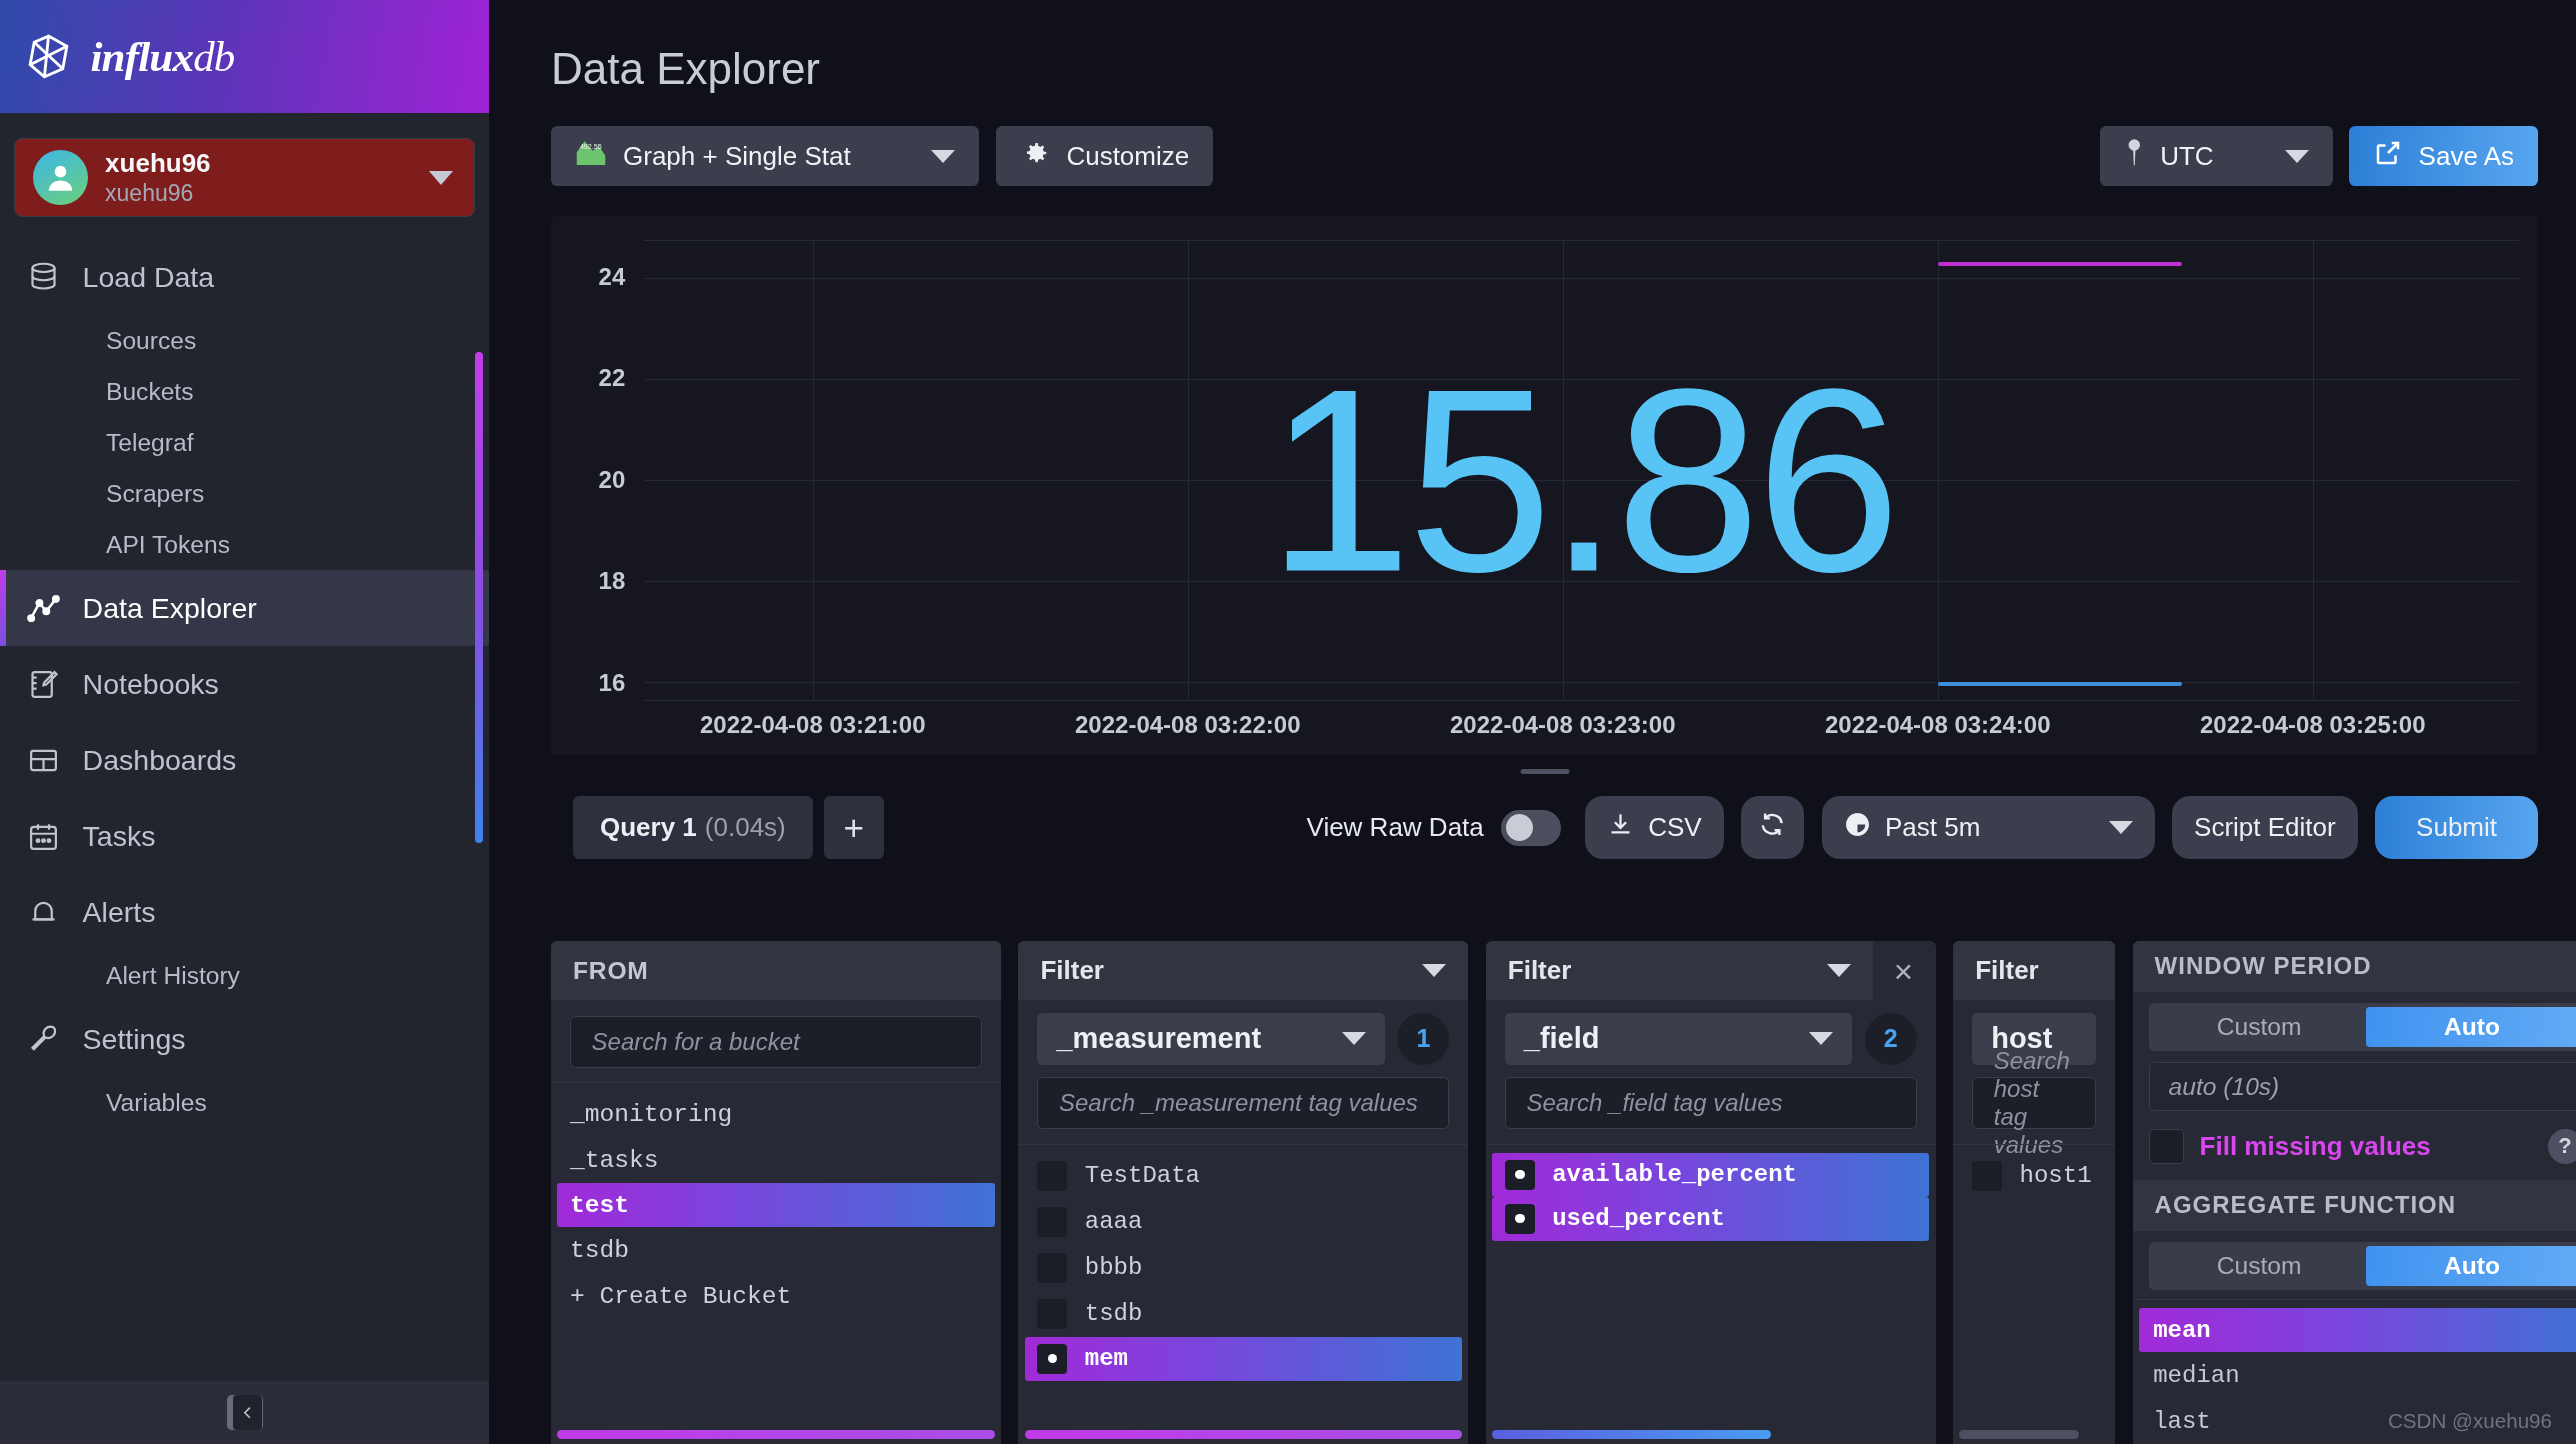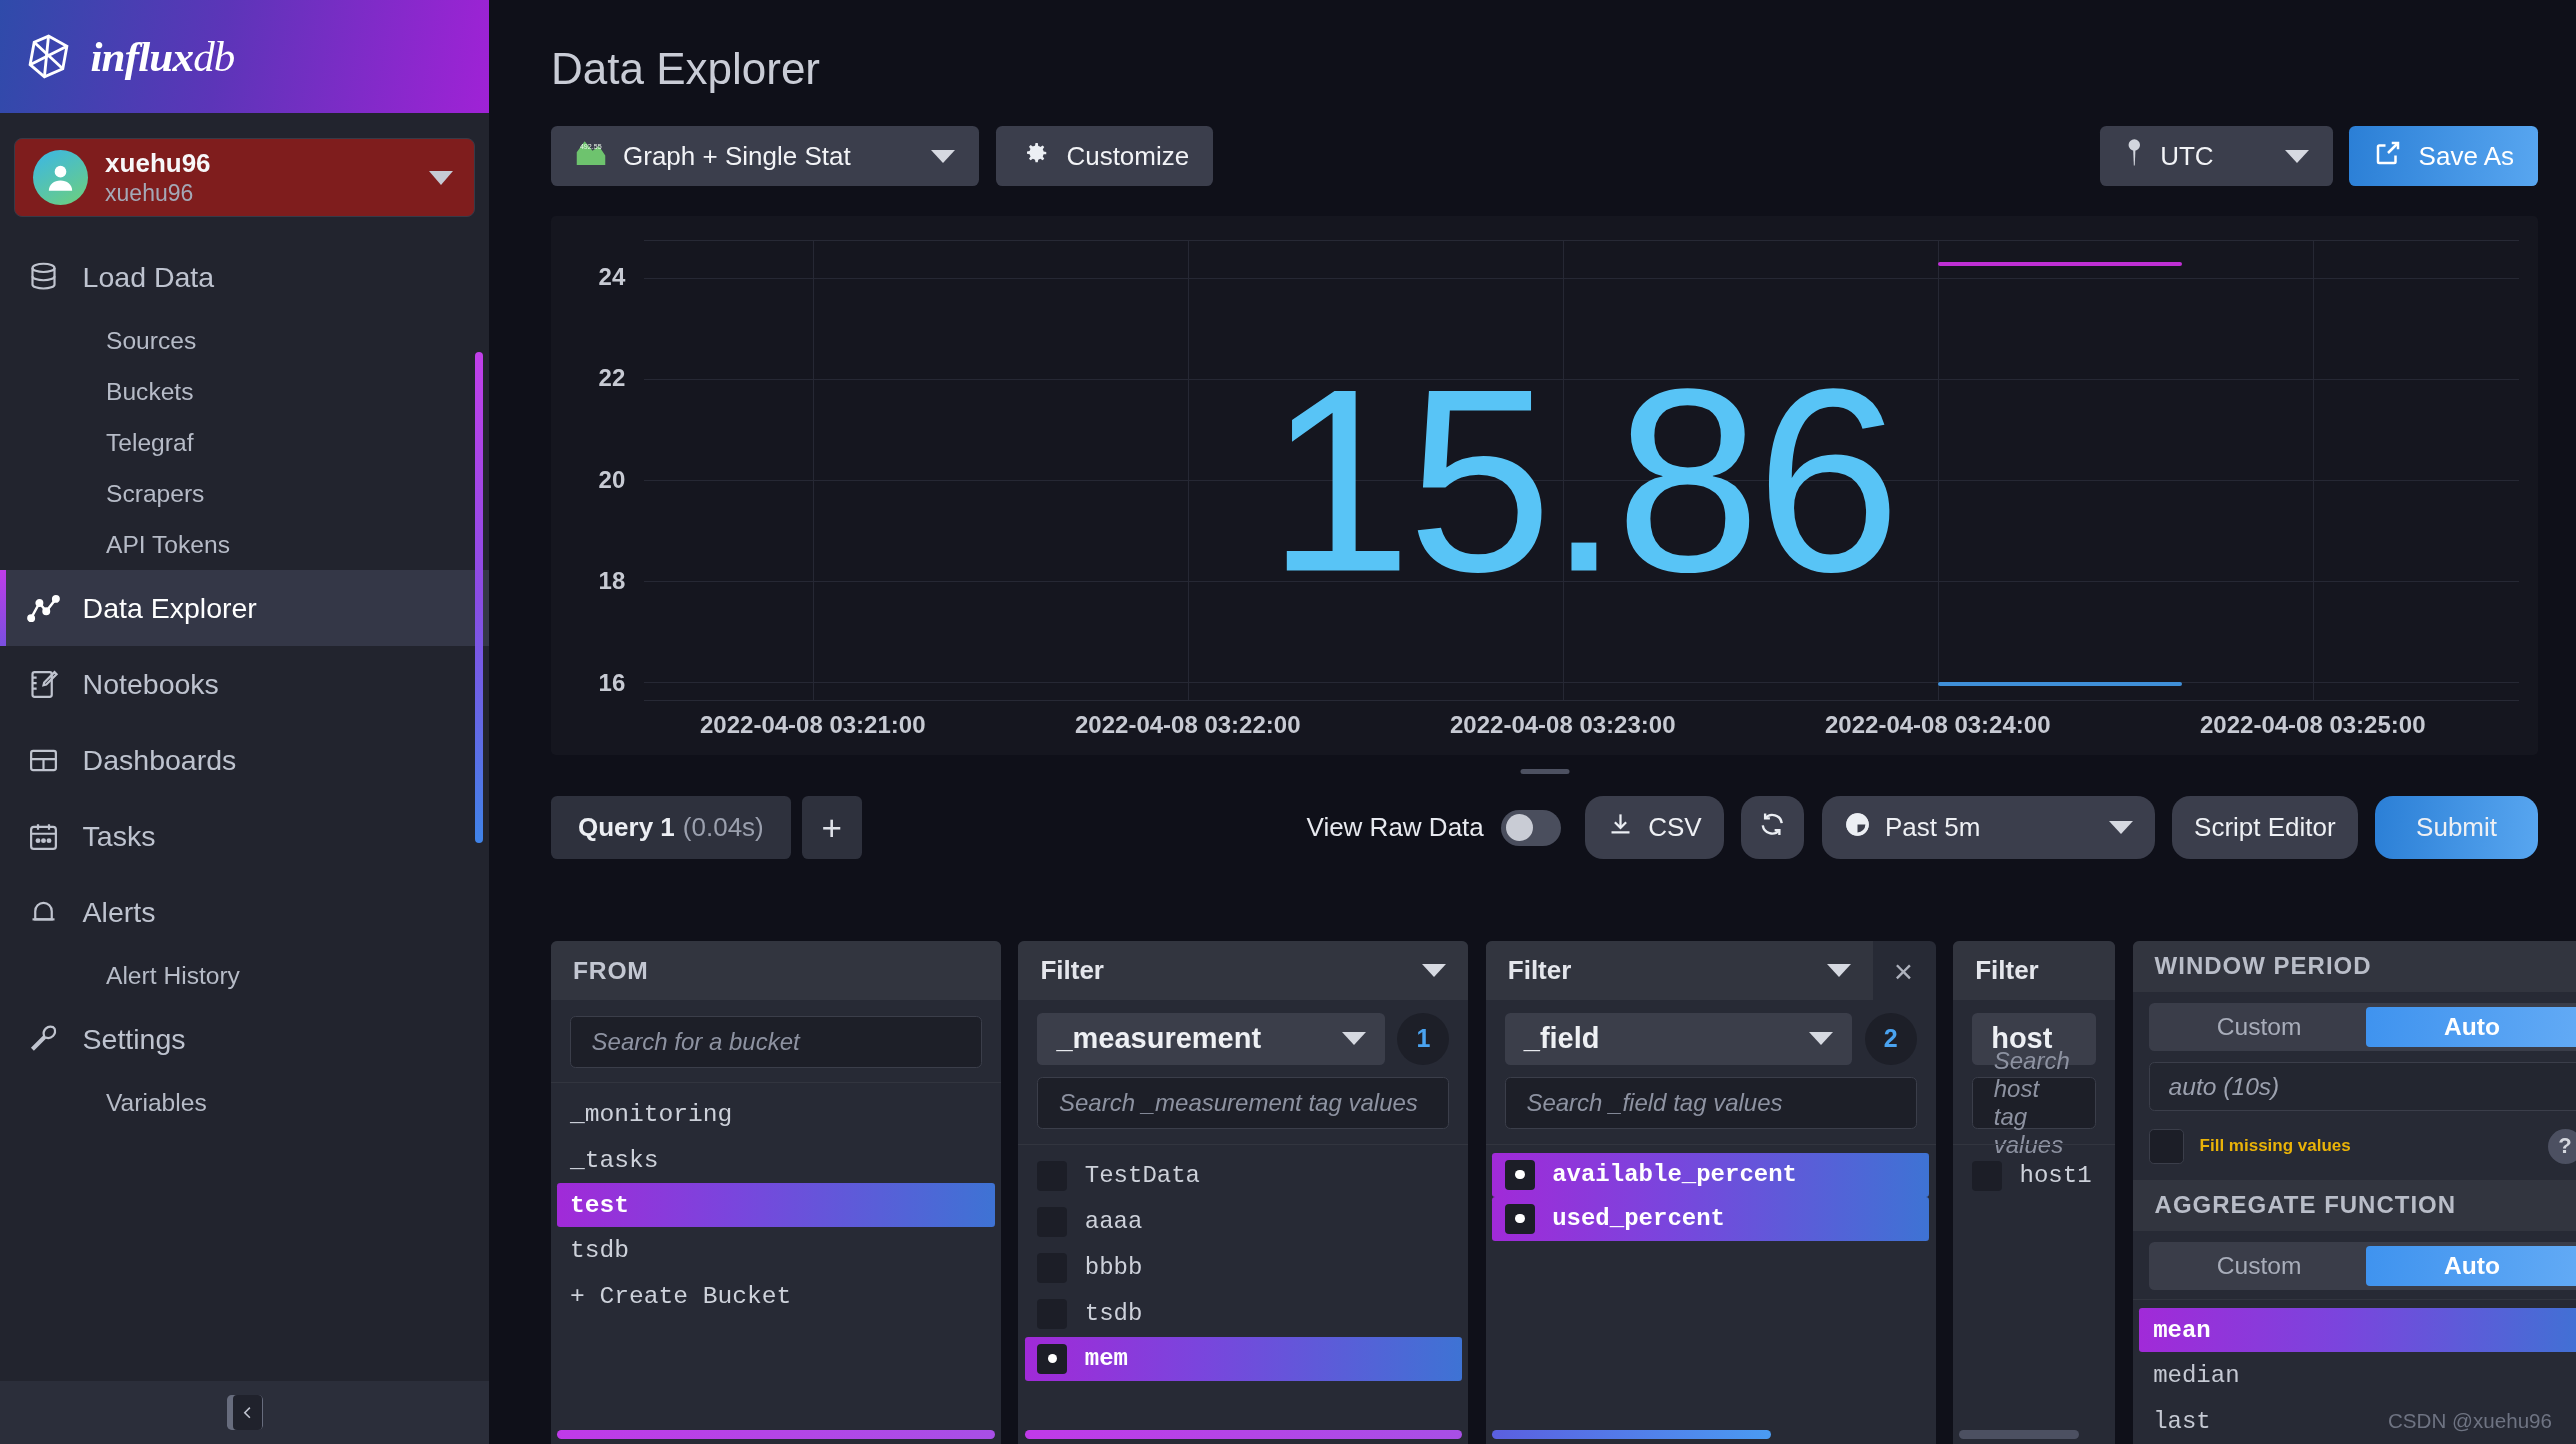--- a/index.html
+++ b/index.html
@@ -137,21 +137,21 @@
     position: absolute; left: 50%; transform: translateX(-50%); bottom: -19px;
     width: 49px; height: 5.5px; background: #4d5161; border-radius: 3.2px;
   }
 
   
   .query-bar {
     margin: 41px 38px 0 62px; display: flex; align-items: center; position: relative; height: 63px;
   }
   .tab-query {
     height: 63px; border-radius: 6.3px; background: #2e313d; display: flex; align-items: center;
-    padding: 0 27px; font-size: 26px; color: #eceef3; font-weight: 600; gap: 8px;
+    padding: 0 27px; font-size: 26px; color: #eceef3; font-weight: 600; gap: 8px; margin-left: 22px;
   }
   .tab-query .dur { color: #9ba0ae; font-weight: 400; }
   .tab-plus {
     height: 63px; width: 60px; margin-left: 11px; border-radius: 6.3px; background: #2e313d;
     display: flex; align-items: center; justify-content: center; color: #dfe2e9; font-size: 35px; font-weight: 300;
   }
   .qb-right { position: absolute; right: 0; top: 0; display: flex; align-items: center; gap: 17.4px; }
   .raw-toggle-wrap { display: flex; align-items: center; gap: 17.4px; margin-right: 6.3px; }
   .raw-label { font-size: 26px; color: #e7e9ef; }
   .toggle {
@@ -252,21 +252,21 @@
   .wp-input {
     margin: 11px 16px 0 16px; height: 51px; border: 1.6px solid #3b3e4a; border-radius: 5.5px;
     background: #232630; display: flex; align-items: center; padding: 0 19px;
     font-size: 24.6px; color: #9ba0ae; font-style: italic; font-weight: 500;
   }
   .fill-row {
     margin: 12.7px 16px 0 16px; height: 46px; display: flex; align-items: center; gap: 16px;
     position: relative;
   }
   .fill-cbox { width: 35px; height: 35px; border-radius: 4.8px; background: #1c1e27; border: 1.6px solid #3b3e4a; }
-  .fill-label { font-size: 17px; color: #eab308; font-weight: 700; }
+  .fill-label { font-size: 26px; color: #d946ef; font-weight: 700; }
   .help-icon {
     position: absolute; right: 0; width: 35px; height: 35px; border-radius: 50%;
     background: #4c5061; color: #d4d7de; font-size: 22px; font-weight: 700;
     display: flex; align-items: center; justify-content: center;
   }
   .agg-list { margin-top: 9.5px; border-top: 1.6px solid #32353f; padding-top: 8px; }
   .agg-row {
     height: 46px; display: flex; align-items: center; padding: 0 20.6px;
     font-family: "Liberation Mono", monospace; font-size: 24px; color: #c5c9d3;
   }

